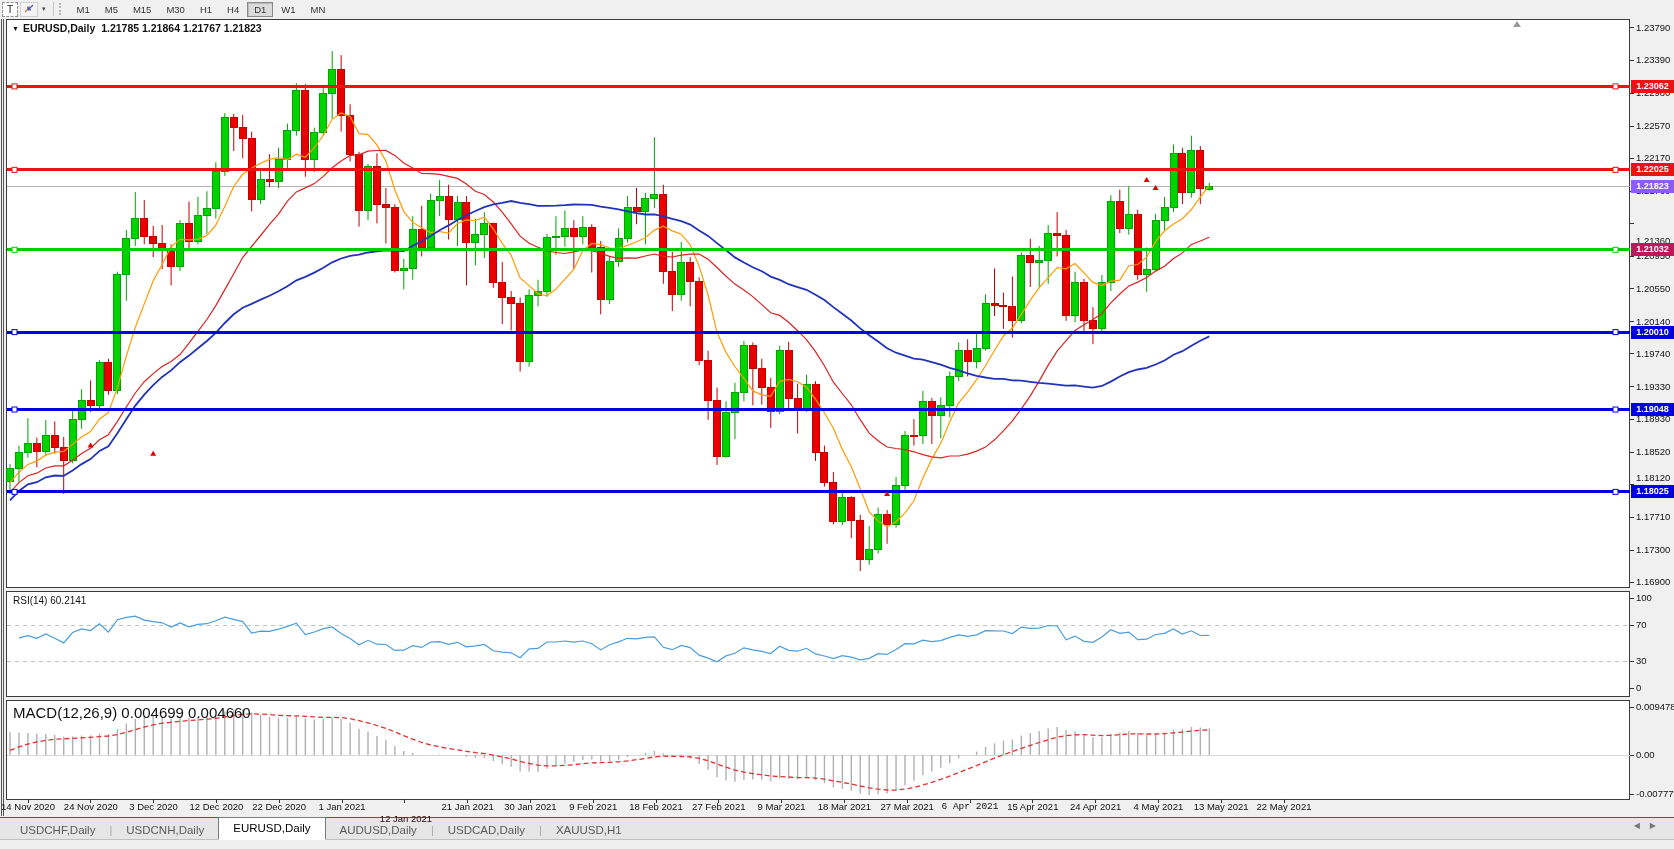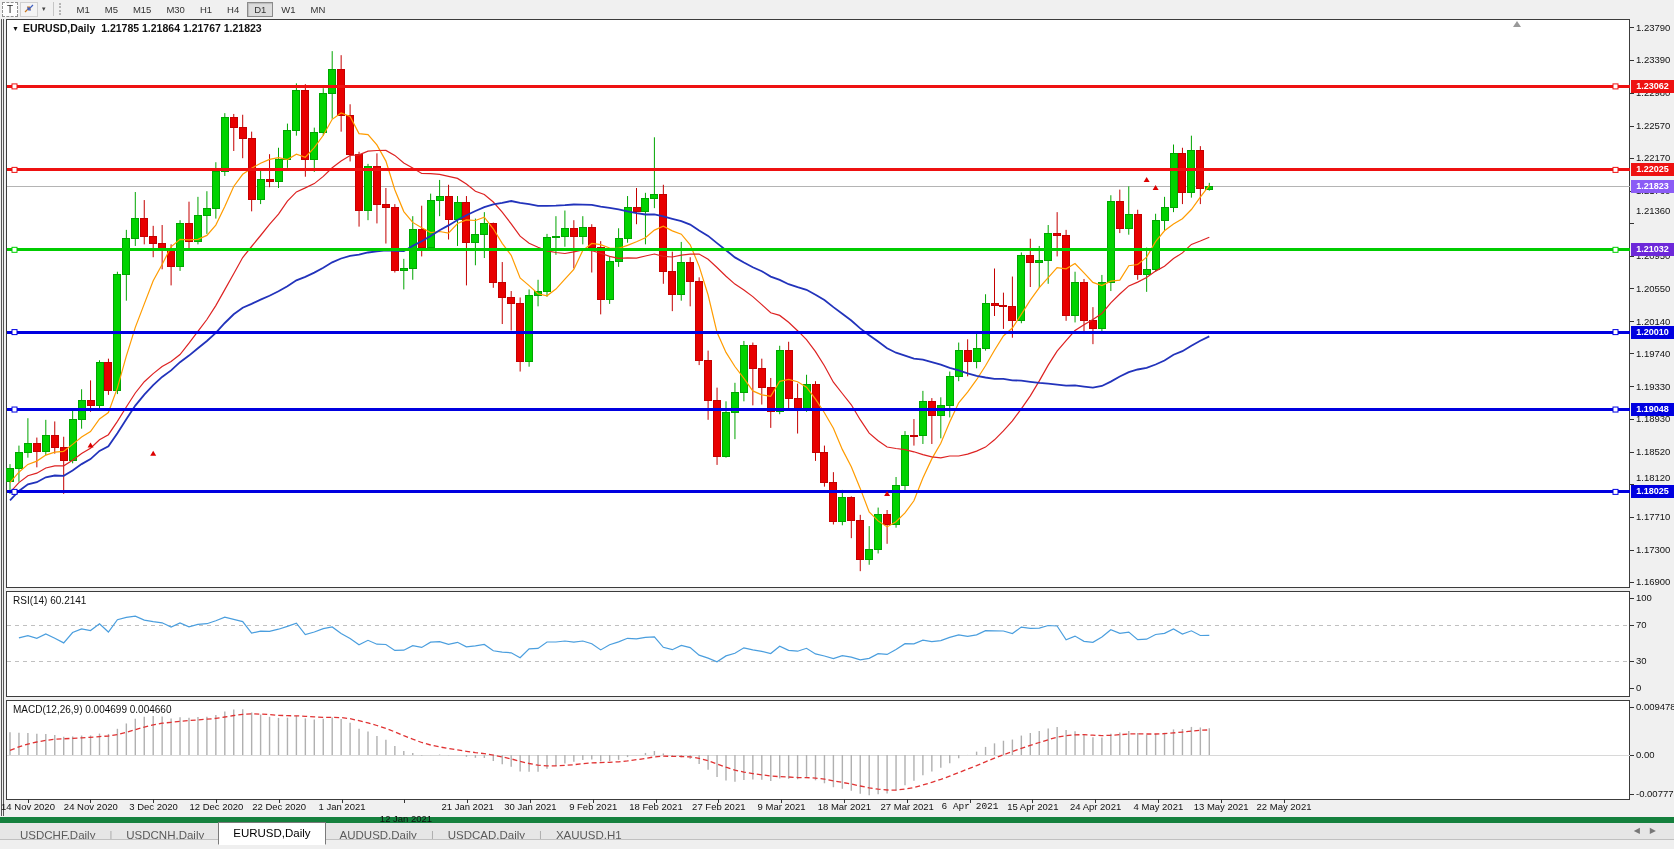--- a/index.html
+++ b/index.html
@@ -15,28 +15,28 @@
   .tf-btn.active{border:1px solid #8a8a8a;background:#dcdcdc;box-shadow:inset 1px 1px 1px #bbb;}
   
   .panel{position:absolute;left:6px;width:1624px;background:#fff;border:1px solid #3c3c3c;box-sizing:border-box;}
   #panel-main{top:19px;height:569px;}
   #panel-rsi{top:591px;height:106px;}
   #panel-macd{top:700px;height:100px;}
   #left-edge{position:absolute;left:1px;top:19px;height:797px;width:3px;border-left:1px solid #555;border-right:1px solid #555;box-sizing:border-box;}
   #chart-title{position:absolute;left:12px;top:22px;font-size:10.5px;font-weight:bold;color:#111;z-index:5;}
   #chart-title .sym-caret{font-size:7px;vertical-align:1px;margin-right:4px;}
   #rsi-label{position:absolute;left:13px;top:595px;font-size:10px;color:#111;z-index:5;}
-  #macd-label{position:absolute;left:13px;top:704px;font-size:10px;color:#111;z-index:5;}
+  #macd-label{position:absolute;left:13px;top:704px;font-size:15px;color:#111;z-index:5;}
   .ytick{position:absolute;left:1636px;font-size:9.5px;color:#111;z-index:3;}
   .itick{position:absolute;left:1636px;font-size:9.5px;color:#111;z-index:3;}
   .price-tag{position:absolute;left:1631px;width:43px;height:13px;font-size:9px;font-weight:bold;line-height:13px;text-align:center;z-index:6;}
   .date-label{position:absolute;top:801px;font-size:9.5px;color:#111;transform:translateX(-50%);white-space:nowrap;z-index:3;}
   #overlay{position:absolute;left:0;top:0;z-index:4;pointer-events:none;}
   
-  #tabbar{position:absolute;left:0;top:817px;width:1674px;height:22px;background:#e6e6e6;border-top:6px solid #15803d;display:flex;align-items:flex-end;}
+  #tabbar{position:absolute;left:0;top:817px;width:1674px;height:22px;background:#e6e6e6;border-top:1px solid #15803d;display:flex;align-items:flex-end;}
   #tabs{display:flex;align-items:flex-end;height:22px;padding-left:6px;}
   .tab{height:20px;line-height:20px;padding:0 14px;font-size:11.5px;color:#5a5a5a;position:relative;}
   .tab.active{background:#fff;border:1px solid #7a7a7a;border-bottom:1px solid #fff;color:#000;height:21px;line-height:21px;z-index:2;}
   .tab-sep{color:#aaa;font-size:11px;line-height:20px;}
   #tab-arrows{position:absolute;right:18px;top:3px;display:flex;gap:10px;}
   .tab-arrow{font-size:8px;color:#777;}
   #statusbar{position:absolute;left:0;top:839px;width:1674px;height:10px;background:#efefef;border-top:1px solid #c0c0c0;}
 </style>
 </head>
 <body>
@@ -858,35 +858,35 @@
     </div>
   </div>
   <div id="statusbar"></div>
 
 <div class="ytick" style="top: 21.805px;">1.23790</div>
     <div class="ytick" style="top: 54.005px;">1.23390</div>
     <div class="ytick" style="top: 87.01px;">1.22980</div>
     <div class="ytick" style="top: 120.015px;">1.22570</div>
     <div class="ytick" style="top: 152.215px;">1.22170</div>
     <div class="ytick" style="top: 185.22px;">1.21760</div>
-    <div class="ytick" style="top: 205px;">1.21360</div>
+    <div class="ytick" style="top: 235px;">1.21360</div>
     <div class="ytick" style="top: 250.425px;">1.20950</div>
     <div class="ytick" style="top: 282.625px;">1.20550</div>
     <div class="ytick" style="top: 315.63px;">1.20140</div>
     <div class="ytick" style="top: 347.83px;">1.19740</div>
     <div class="ytick" style="top: 380.835px;">1.19330</div>
     <div class="ytick" style="top: 413.035px;">1.18930</div>
     <div class="ytick" style="top: 446.04px;">1.18520</div>
     <div class="ytick" style="top: 472px;">1.18120</div>
     <div class="ytick" style="top: 511.245px;">1.17710</div>
     <div class="ytick" style="top: 544.25px;">1.17300</div>
     <div class="ytick" style="top: 576.45px;">1.16900</div>
     <div class="price-tag" style="top: 79.909px; background: rgb(238, 17, 17); color: rgb(255, 255, 255);">1.23062</div>
     <div class="price-tag" style="top: 163.387px; background: rgb(238, 17, 17); color: rgb(255, 255, 255);">1.22025</div>
-    <div class="price-tag" style="top: 243.324px; background: #6d28d9; color: rgb(255, 255, 255);">1.21032</div>
+    <div class="price-tag" style="top: 243.324px; background: #be185d; color: rgb(255, 255, 255);">1.21032</div>
     <div class="price-tag" style="top: 325.595px; background: rgb(0, 0, 224); color: rgb(255, 255, 255);">1.20010</div>
     <div class="price-tag" style="top: 403.036px; background: rgb(0, 0, 224); color: rgb(255, 255, 255);">1.19048</div>
     <div class="price-tag" style="top: 485.387px; background: rgb(0, 0, 224); color: rgb(255, 255, 255);">1.18025</div>
     <div class="price-tag" style="top: 179.649px; background: #8b5cf6; color: rgb(255, 255, 255);">1.21823</div>
     <div class="itick" style="top: 592px;">100</div>
     <div class="itick" style="top: 619px;">70</div>
     <div class="itick" style="top: 655px;">30</div>
     <div class="itick" style="top: 682px;">0</div>
     <div class="itick" style="top: 701.013px;">0.009478</div>
     <div class="itick" style="top: 749px;">0.00</div>

